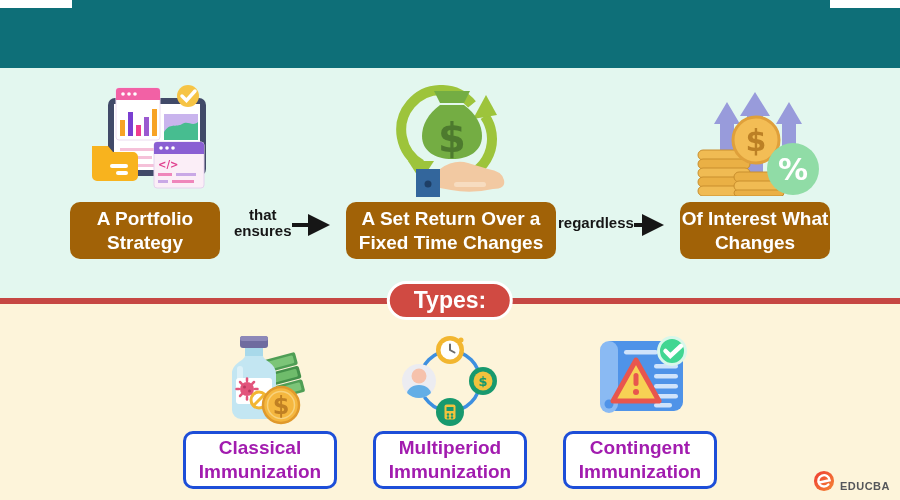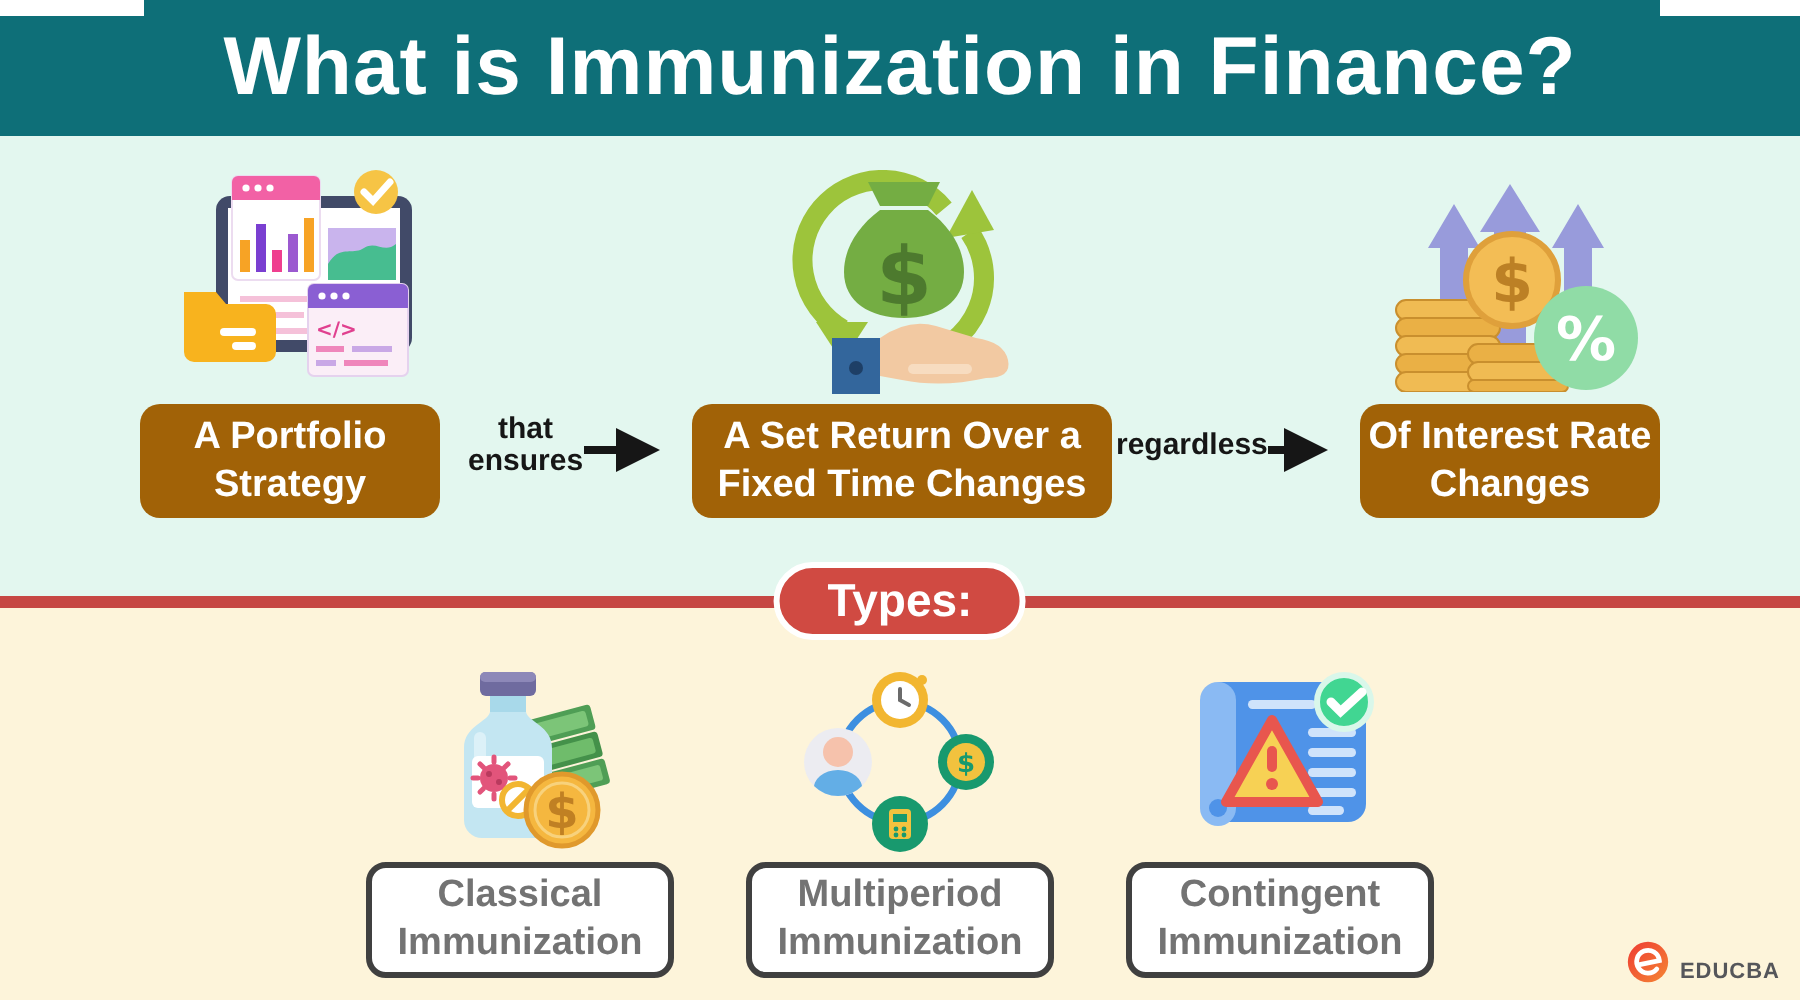--- a/index.html
+++ b/index.html
@@ -46,41 +46,40 @@
   
   .types-pill{position:absolute;top:281px;left:450px;transform:translateX(-50%);
               background:#d04a42;color:#fff;border:3px solid #ffffff;border-radius:20px;
               padding:3px 24px;font-size:23px;font-weight:bold;z-index:4;}
   .type-icon{position:absolute;}
   #icon-vial{left:214px;top:334px;width:92px;height:92px;}
   #icon-cycle{left:402px;top:336px;width:96px;height:90px;}
   #icon-scroll{left:592px;top:335px;width:96px;height:90px;}
 
   .type-box{position:absolute;top:431px;width:154px;height:58px;background:#ffffff;
-            border:3px solid #404040;border-radius:10px;box-sizing:border-box;
+            border:3px solid #1d4ed8;border-radius:10px;box-sizing:border-box;
             display:flex;align-items:center;justify-content:center;font-size:19px;
-            font-weight:bold;color:#737373;text-align:center;line-height:1.25;}
+            font-weight:bold;color:#a21caf;text-align:center;line-height:1.25;}
   #type-1{left:183px;}
   #type-2{left:373px;}
   #type-3{left:563px;}
 
   
   .brand{position:absolute;right:10px;bottom:8px;display:flex;align-items:flex-end;gap:5px;}
   .brand-text{font-size:11px;font-weight:bold;color:#55565a;letter-spacing:.5px;}
 
   svg text{font-family:"DejaVu Sans","Liberation Sans",sans-serif;}
 </style>
 </head>
 <body>
 
 <div class="page">
 
   <div class="banner-band"></div>
   <div class="banner-tab"></div>
-  <div class="title">What is Immunization in Finance?</div>
 
   <div class="mint"></div>
   <div class="cream"></div>
   <div class="divider"></div>
 
   <svg id="icon-portfolio" class="flow-icon" viewBox="0 0 132 112">
     <rect x="30" y="14" width="98" height="78" rx="7" fill="#414a68"></rect>
     <rect x="36" y="20" width="86" height="66" fill="#ffffff"></rect>
     <rect x="42" y="64" width="36" height="3" fill="#f5c1d9"></rect>
     <rect x="42" y="72" width="32" height="3" fill="#f5c1d9"></rect>
@@ -168,21 +167,21 @@
     <span>A Set Return Over a Fixed Time Changes</span>
   </div>
   <div class="connector" id="connector-2">
     <div class="connector-label">regardless</div>
     <div class="arrow">
       <div class="arrow-line"></div>
       <div class="arrow-head"></div>
     </div>
   </div>
   <div class="step-box" id="step-3">
-    <span>Of Interest Rate Changes</span>
+    <span>Of Interest What Changes</span>
   </div>
 
   <div class="types-pill">Types:</div>
 
   <svg id="icon-vial" class="type-icon" viewBox="0 0 92 92">
     <g transform="rotate(-15 68 40)">
       <rect x="50" y="22" width="36" height="13" rx="2" fill="#4f9e55"></rect>
       <rect x="53" y="24.5" width="30" height="8" rx="1.5" fill="#7cc578"></rect>
       <rect x="50" y="36" width="36" height="13" rx="2" fill="#44914a"></rect>
       <rect x="53" y="38.5" width="30" height="8" rx="1.5" fill="#6fbc6b"></rect>

